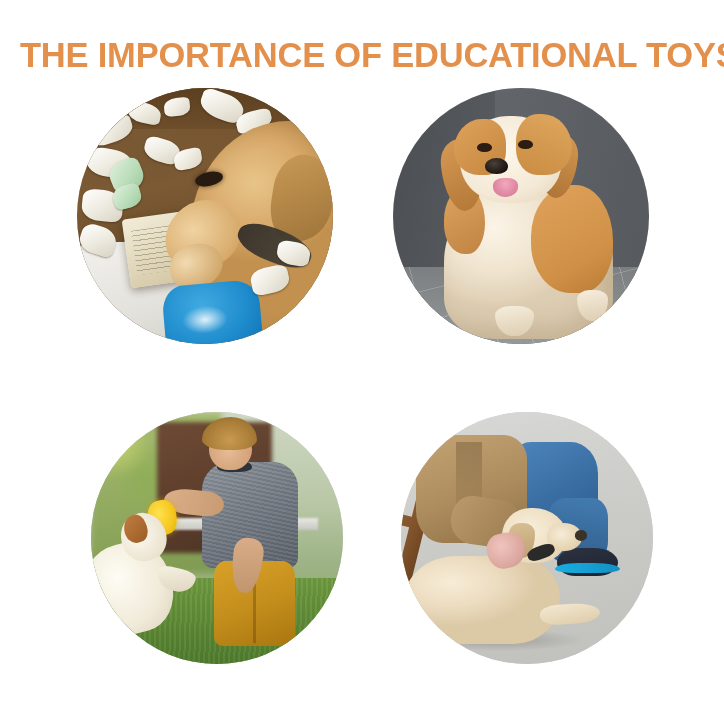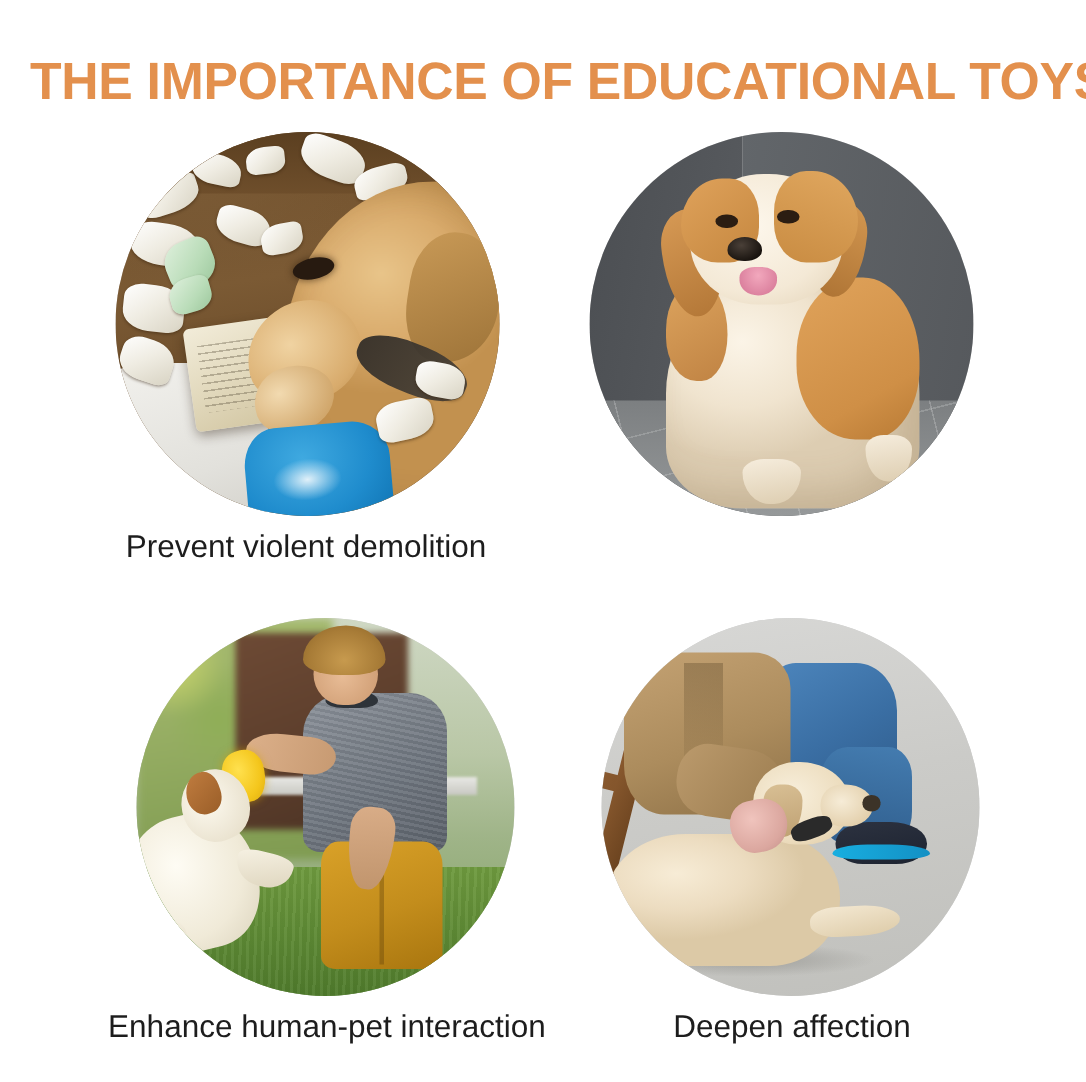--- a/index.html
+++ b/index.html
@@ -471,21 +471,20 @@
       <div class="p1-dog"></div>
       <div class="p1-ear"></div>
       <div class="p1-muzzle"></div>
       <div class="p1-eye"></div>
       <div class="p1-collar"></div>
       <div class="p1-paw"></div>
       <div class="p1-bluebag"></div>
       <div class="shred" style="left:68%; top:70%; width:15%; height:10%; border-radius:40% 28% 46% 26%; transform:rotate(-12deg);"></div>
       <div class="shred" style="left:78%; top:60%; width:13%; height:9%;  border-radius:30% 46% 28% 48%; transform:rotate(10deg);"></div>
     </div>
-    <div class="caption">Prevent violent demolition</div>
   </div>
 
   <div class="card c1">
     <div class="photo" role="img" aria-label="Overweight beagle with tongue out sitting on a grey tiled floor against a dark grey wall">
       <div class="p2-wallL"></div>
       <div class="p2-wallR"></div>
       <div class="p2-tile"></div>
       <div class="p2-body"></div>
       <div class="p2-flankR"></div>
       <div class="p2-flankL"></div>
@@ -517,21 +516,20 @@
       <div class="p3-shorts"></div>
       <div class="p3-arm"></div>
       <div class="p3-arm2"></div>
       <div class="p3-toy"></div>
       <div class="p3-dogbody"></div>
       <div class="p3-dogleg1"></div>
       <div class="p3-dogleg2"></div>
       <div class="p3-doghead"></div>
       <div class="p3-dogpatch"></div>
     </div>
-    <div class="caption">Enhance human-pet interaction</div>
   </div>
 
   <div class="card c3">
     <div class="photo" role="img" aria-label="Person in a tan jacket and blue jeans seated on a wooden chair petting a yellow Labrador lying on a light grey floor">
       <div class="p4-bg"></div>
       <div class="p4-chairleg3"></div>
       <div class="p4-chairleg2"></div>
       <div class="p4-chairleg1"></div>
       <div class="p4-jeans"></div>
       <div class="p4-jeans2"></div>
@@ -543,16 +541,15 @@
       <div class="p4-shadow"></div>
       <div class="p4-dogbody"></div>
       <div class="p4-doghead"></div>
       <div class="p4-dogear"></div>
       <div class="p4-dogmuzzle"></div>
       <div class="p4-dognose"></div>
       <div class="p4-collar"></div>
       <div class="p4-dogpaw"></div>
       <div class="p4-hand"></div>
     </div>
-    <div class="caption">Deepen affection</div>
   </div>
 
 </div>
 
 </body></html>

